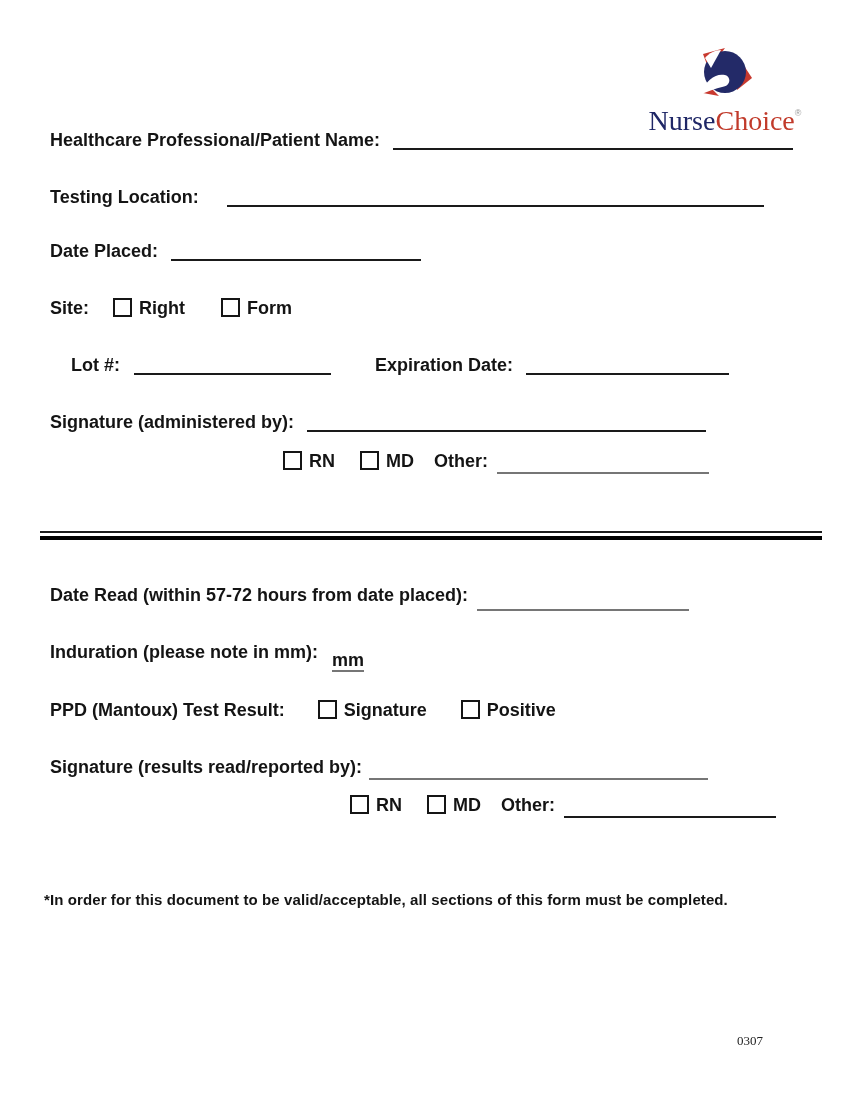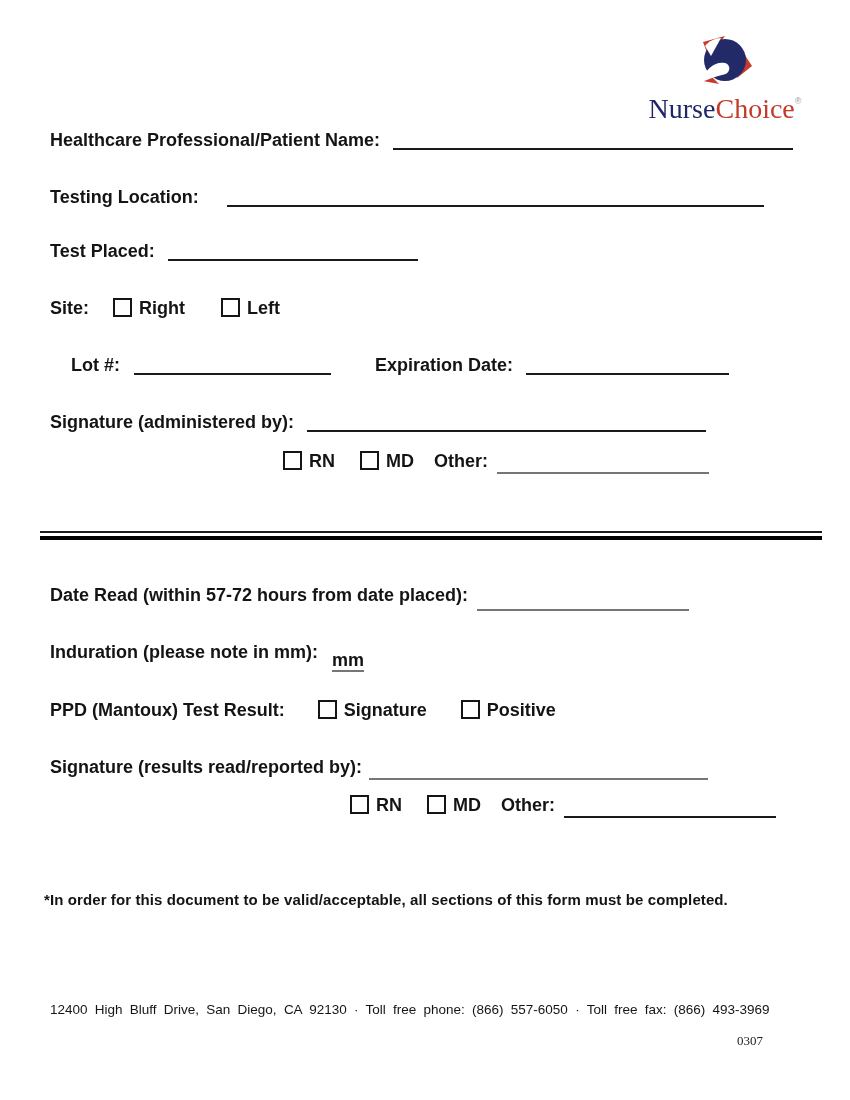--- a/index.html
+++ b/index.html
@@ -3,21 +3,21 @@
 <meta charset="utf-8">
 <style>
   html,body{margin:0;padding:0;background:#fff;}
   #page{position:relative;width:850px;height:1100px;background:#ffffff;
         font-family:"Liberation Sans",sans-serif;color:#111;overflow:hidden;}
 
   
   .title-wrap{position:absolute;top:64px;left:0;width:850px;text-align:center;}
   .title{display:inline-block;font-size:22px;font-weight:bold;letter-spacing:-0.2px;
          transform:scaleX(0.86);transform-origin:center;color:#151515;white-space:nowrap;}
-  .logo{position:absolute;top:36px;left:640px;width:170px;height:92px;text-align:center;}
+  .logo{position:absolute;top:48px;left:640px;width:170px;height:92px;text-align:center;}
   .logo-mark{display:block;margin:0 auto;}
   .logo-text{font-family:"Liberation Serif",serif;font-size:28px;line-height:26px;white-space:nowrap;}
   .logo-nurse{color:#1f2766;}
   .logo-choice{color:#c13a2a;}
   .logo-reg{font-size:9px;color:#999;vertical-align:14px;font-family:"Liberation Sans",sans-serif;}
 
   
   .row{position:absolute;left:50px;white-space:nowrap;font-size:18px;font-weight:bold;
        line-height:20px;color:#141414;}
   .blank{display:inline-block;border-bottom:2px solid #1a1a1a;height:14px;vertical-align:-4px;}
@@ -74,25 +74,25 @@
 
   <div class="row" style="top:130px;">
     <span>Healthcare Professional/Patient Name:</span><span class="blank w400"></span>
   </div>
 
   <div class="row" style="top:187px;">
     <span>Testing Location:</span><span class="blank w535"></span>
   </div>
 
   <div class="row" style="top:241px;">
-    <span>Test Placed:</span><span class="blank w250"></span>
+    <span>Date Placed:</span><span class="blank w250"></span>
   </div>
 
   <div class="row" style="top:298px;">
-    <span>Site:</span><span class="gap" style="width:24px;"></span><span class="cb"></span><span>Right</span><span class="gap" style="width:36px;"></span><span class="cb"></span><span>Left</span>
+    <span>Site:</span><span class="gap" style="width:24px;"></span><span class="cb"></span><span>Right</span><span class="gap" style="width:36px;"></span><span class="cb"></span><span>Form</span>
   </div>
 
   <div class="row" style="top:355px;margin-left:21px;">
     <span>Lot #:</span><span class="blank w197"></span><span class="gap" style="width:44px;"></span><span>Expiration Date:</span><span class="blank w203"></span>
   </div>
 
   <div class="row" style="top:412px;">
     <span>Signature (administered by):</span><span class="blank w399"></span>
   </div>
 
@@ -117,22 +117,15 @@
   <div class="row" style="top:757px;">
     <span>Signature (results read/reported by):</span><span class="blank mid gray w339"></span>
   </div>
 
   <div class="row" style="top:795px;left:350px;">
     <span class="cb"></span><span>RN</span><span class="gap" style="width:25px;"></span><span class="cb"></span><span>MD</span><span class="gap" style="width:20px;"></span><span>Other:</span><span class="blank mid w212"></span>
   </div>
 
   <div class="note">*In order for this document to be valid/acceptable, all sections of this form must be completed.</div>
 
-  <div class="footer">
-    <span>12400 High Bluff Drive, San Diego, CA  92130</span>
-    <span>·</span>
-    <span>Toll free phone: (866) 557-6050</span>
-    <span>·</span>
-    <span>Toll free fax: (866) 493-3969</span>
-  </div>
   <div class="form-code">0307</div>
 
 </div>
 
 </body></html>

